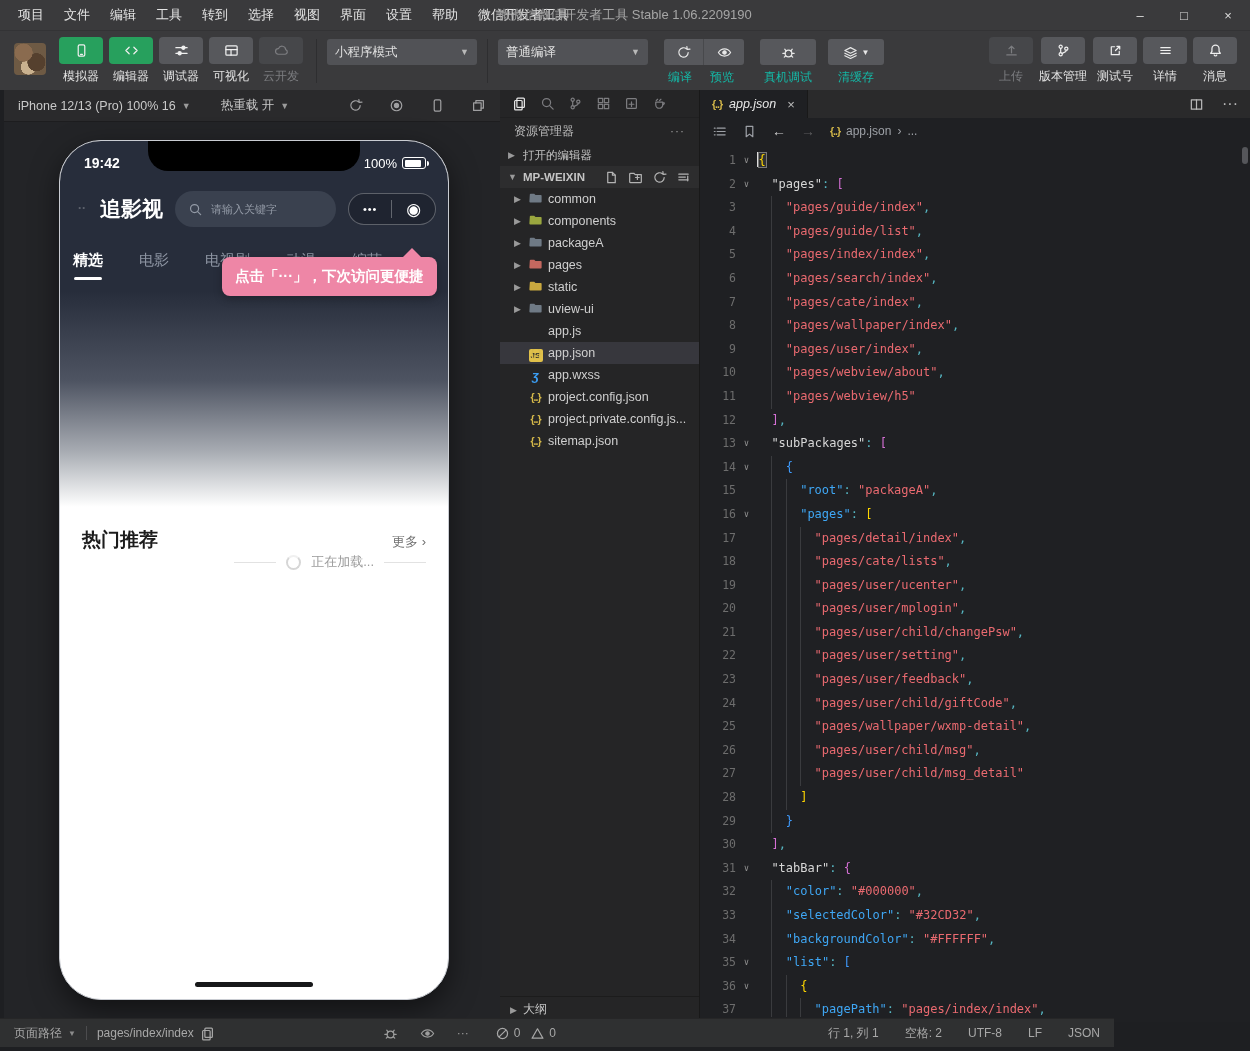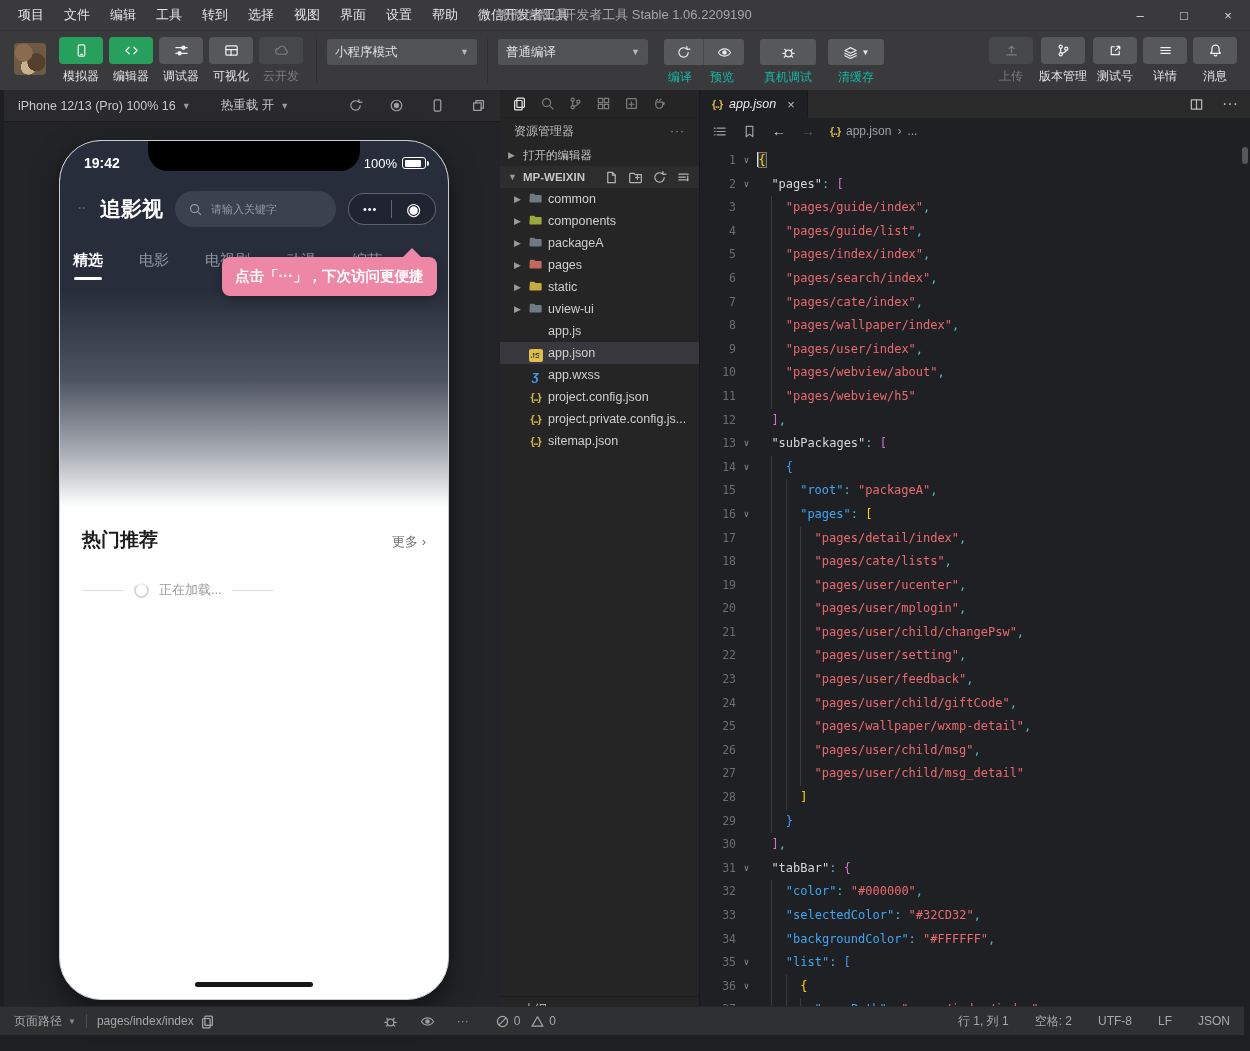--- a/index.html
+++ b/index.html
@@ -79,21 +79,21 @@
   .p-tab { position:relative; padding-bottom:10px; }
   .p-tab.active { color:#fff; font-weight:bold; }
   .p-tab.active::after { content:""; position:absolute; left:50%; transform:translateX(-50%); bottom:0; width:28px; height:3.5px; background:#fff; border-radius:2px; }
   .tooltip { position:absolute; top:116px; left:162px; height:39px; line-height:39px; padding:0 13px; background:#ee86a6;
     color:#fff; font-size:14.5px; font-weight:bold; border-radius:8px; white-space:nowrap; box-shadow:0 3px 8px rgba(0,0,0,.25); }
   .tooltip::before { content:""; position:absolute; top:-9px; right:16px; border:9px solid transparent; border-bottom-color:#ee86a6; border-top:none; }
   .p-white { padding:18px 22px 0 22px; }
   .sec-row { display:flex; align-items:baseline; justify-content:space-between; }
   .sec-title { font-size:19px; font-weight:bold; color:#1c1c1c; }
   .sec-more { font-size:13px; color:#6f6f6f; }
-  .loading-row { margin-top:28px; display:flex; align-items:center; justify-content:flex-start; gap:10px; color:#9b9b9b; font-size:13px; }
+  .loading-row { display:flex; align-items:center; justify-content:flex-end; gap:10px; color:#9b9b9b; font-size:13px; }
   .hline { width:42px; height:1px; background:#e2e2e2; }
   .spin { width:15px; height:15px; border-radius:50%; border:2px solid #d6d6d6; border-top-color:#f0f0f0; }
   .homebar { position:absolute; bottom:12px; left:50%; transform:translateX(-50%); width:118px; height:5px; background:#17181a; border-radius:3px; }
 
   
   .explorer { position:absolute; left:500px; top:0; width:200px; height:932px; background:#252526; border-right:1px solid #191919; color:#cfcfcf; }
   .act-strip { height:28px; display:flex; align-items:center; gap:13px; padding:0 12px; color:#7d7d80; border-bottom:1px solid #202021; }
   .act-strip .icon.active { color:#e8e8e8; }
   .exp-header { height:26px; display:flex; align-items:center; padding:0 14px; font-size:12px; color:#bdbdbd; }
   .exp-header .more { margin-left:auto; letter-spacing:1px; color:#9d9d9d; }
@@ -134,21 +134,21 @@
   .ct { flex:1; }
   .iu { display:inline-block; width:14.4px; height:23.6px; vertical-align:top; }
   .iu.g { border-left:1px solid #3a3b3e; }
   .t-b1 { color:#ffd700; } .t-b2 { color:#d670d6; } .t-b3 { color:#3f9cff; }
   .t-k0 { color:#d7d7d7; } .t-k { color:#3fa7f5; } .t-s { color:#ea6a70; } .t-p { color:#56b6c2; }
   .boxed { outline:1px solid #7a7a7a; background:rgba(120,120,120,.18); }
   .caret-bar { display:inline-block; width:1.5px; height:15px; background:#dcdcdc; vertical-align:-3px; }
   .scroll-thumb { position:absolute; right:2px; top:3px; width:6px; height:17px; background:#55565a; border-radius:3px; }
 
   
-  .statusbar { position:absolute; left:0; bottom:16px; width:1244px; height:29px; background:#2f3031; border-top:1px solid #262627;
+  .statusbar { position:absolute; left:0; bottom:4px; width:1114px; height:29px; background:#2f3031; border-top:1px solid #262627;
     display:flex; align-items:center; padding:0 14px; color:#a8a8a8; font-size:12px; }
   .sb-item { display:flex; align-items:center; gap:6px; white-space:nowrap; }
   .sb-div { width:1px; height:14px; background:#4c4c4e; margin:0 10px; }
   .sb-icons { display:flex; gap:22px; margin-left:168px; color:#9d9d9d; align-items:center; }
   .sb-problems { display:flex; gap:4px; align-items:center; margin-left:26px; }
   .sb-right { margin-left:auto; display:flex; gap:26px; }
   .gold { color:#d7ba4a; font-weight:bold; letter-spacing:-1px; font-size:10.5px; }
 </style>
 </head>
 <body>

